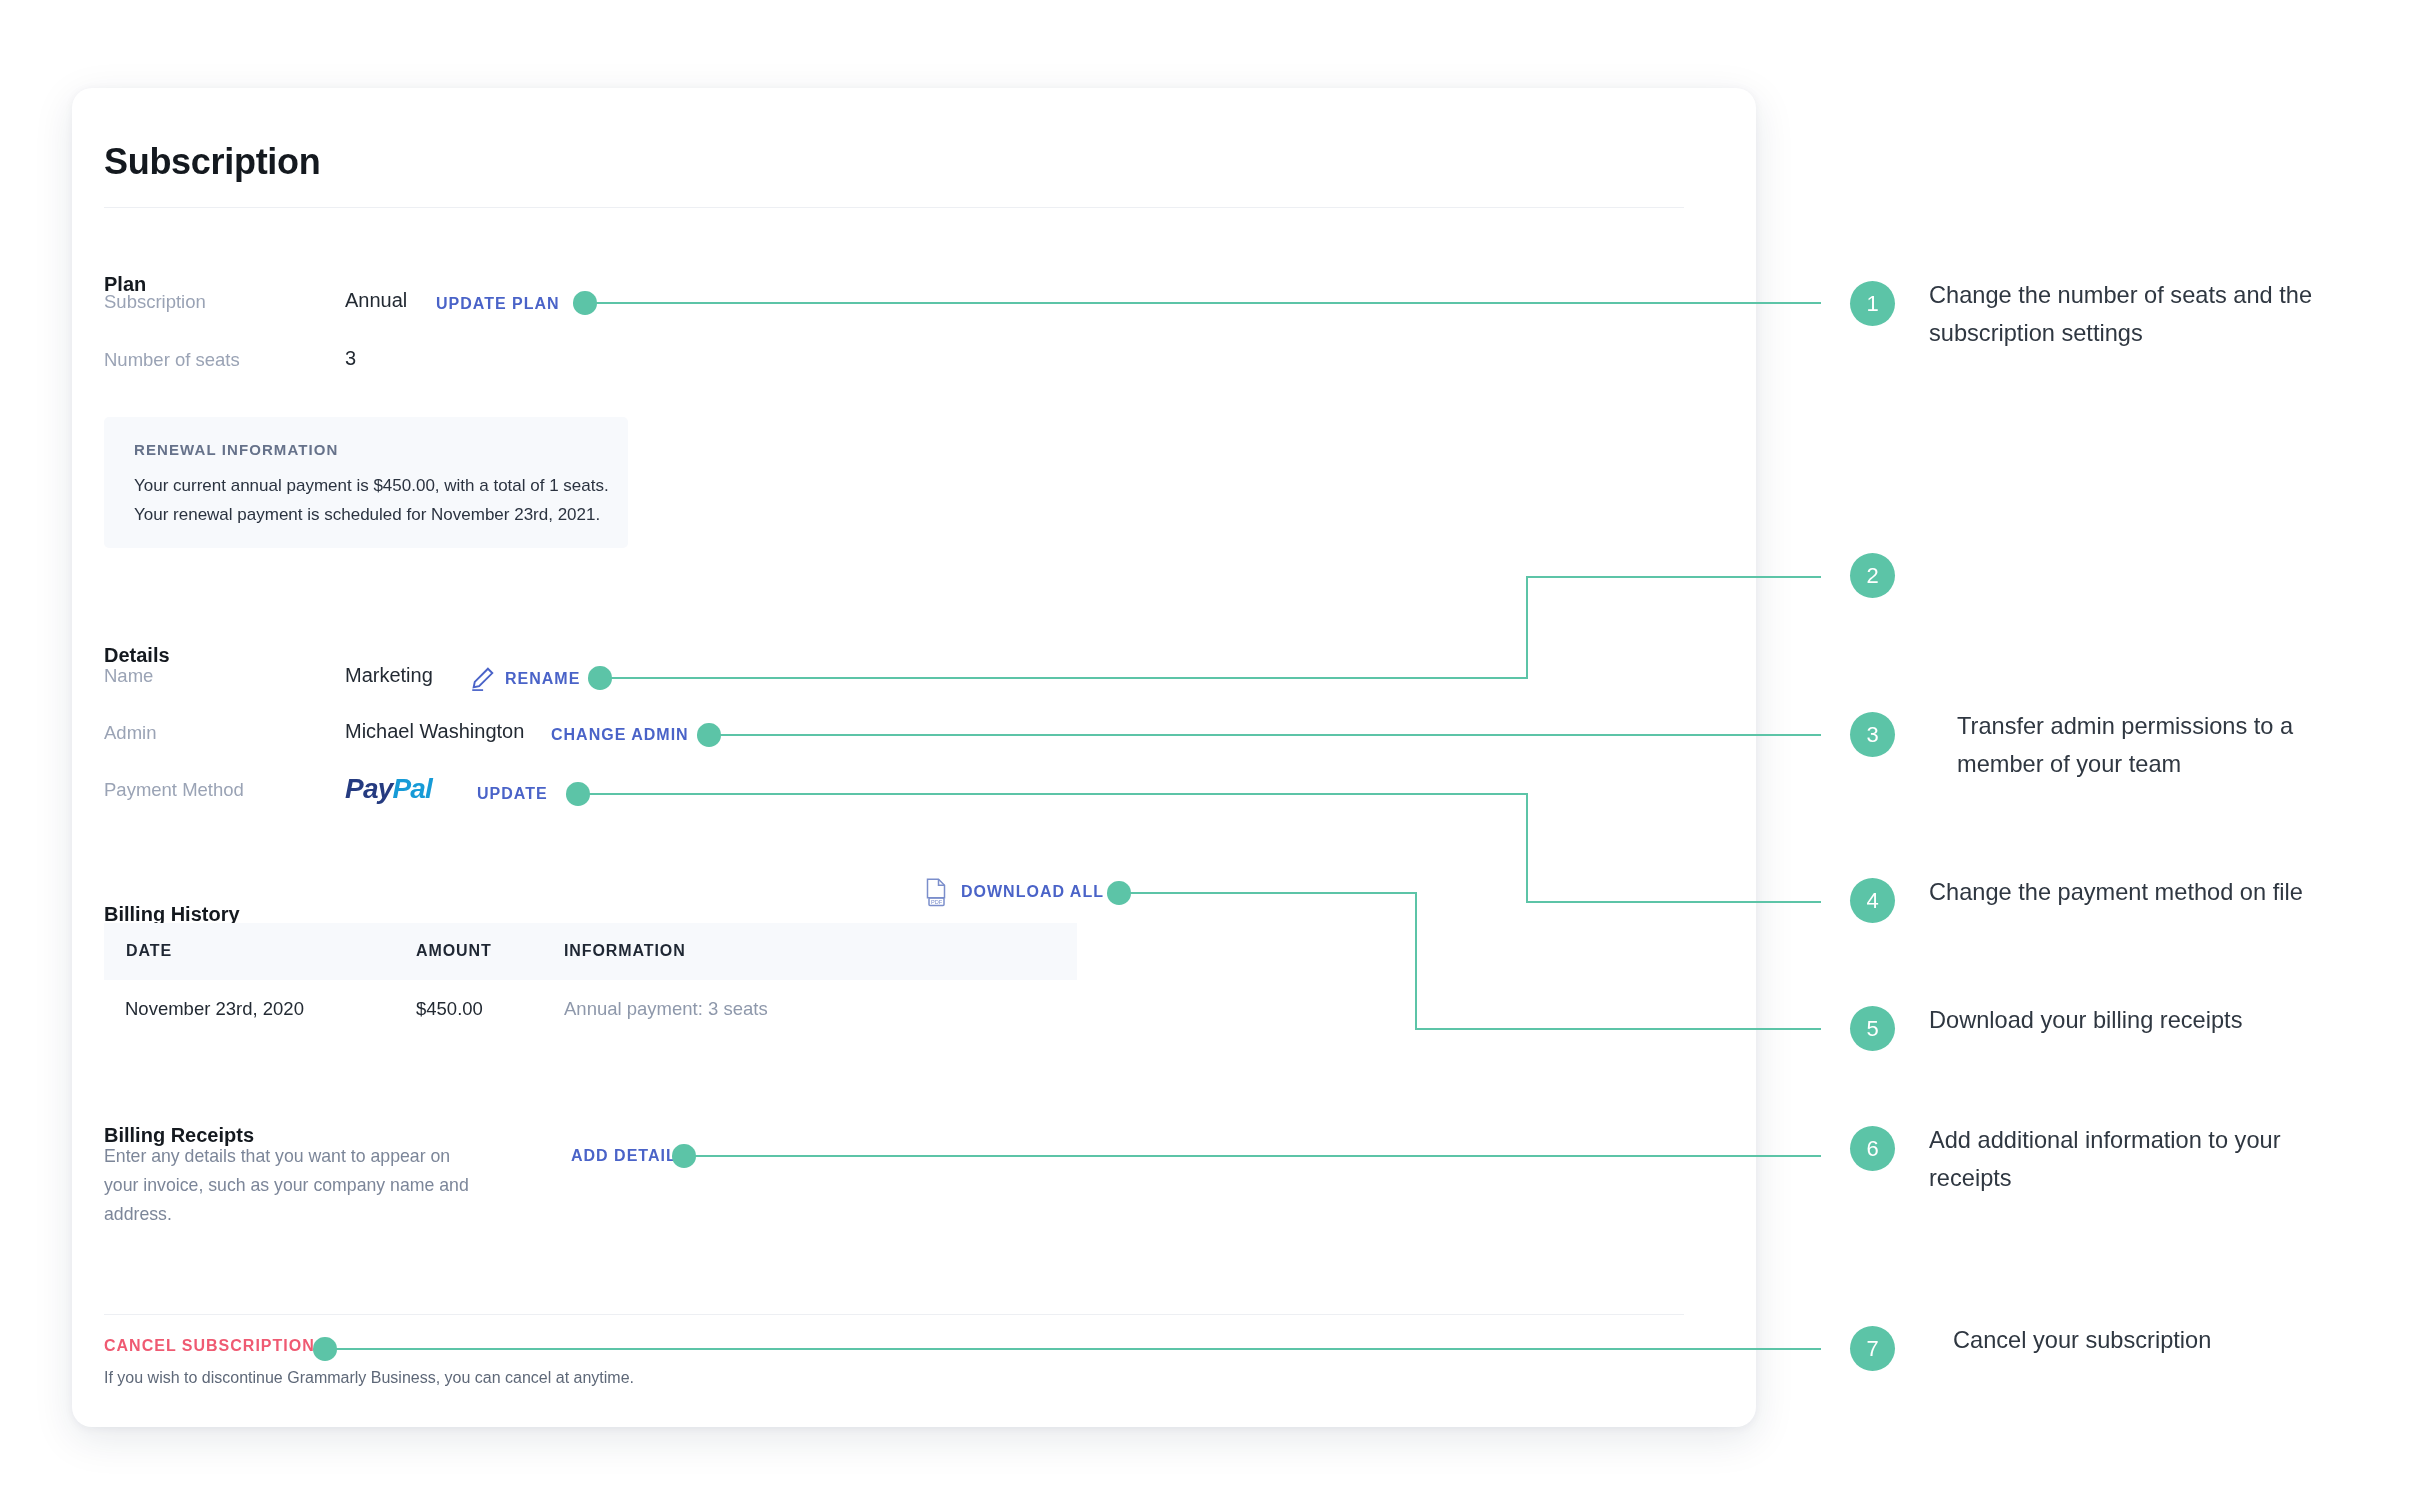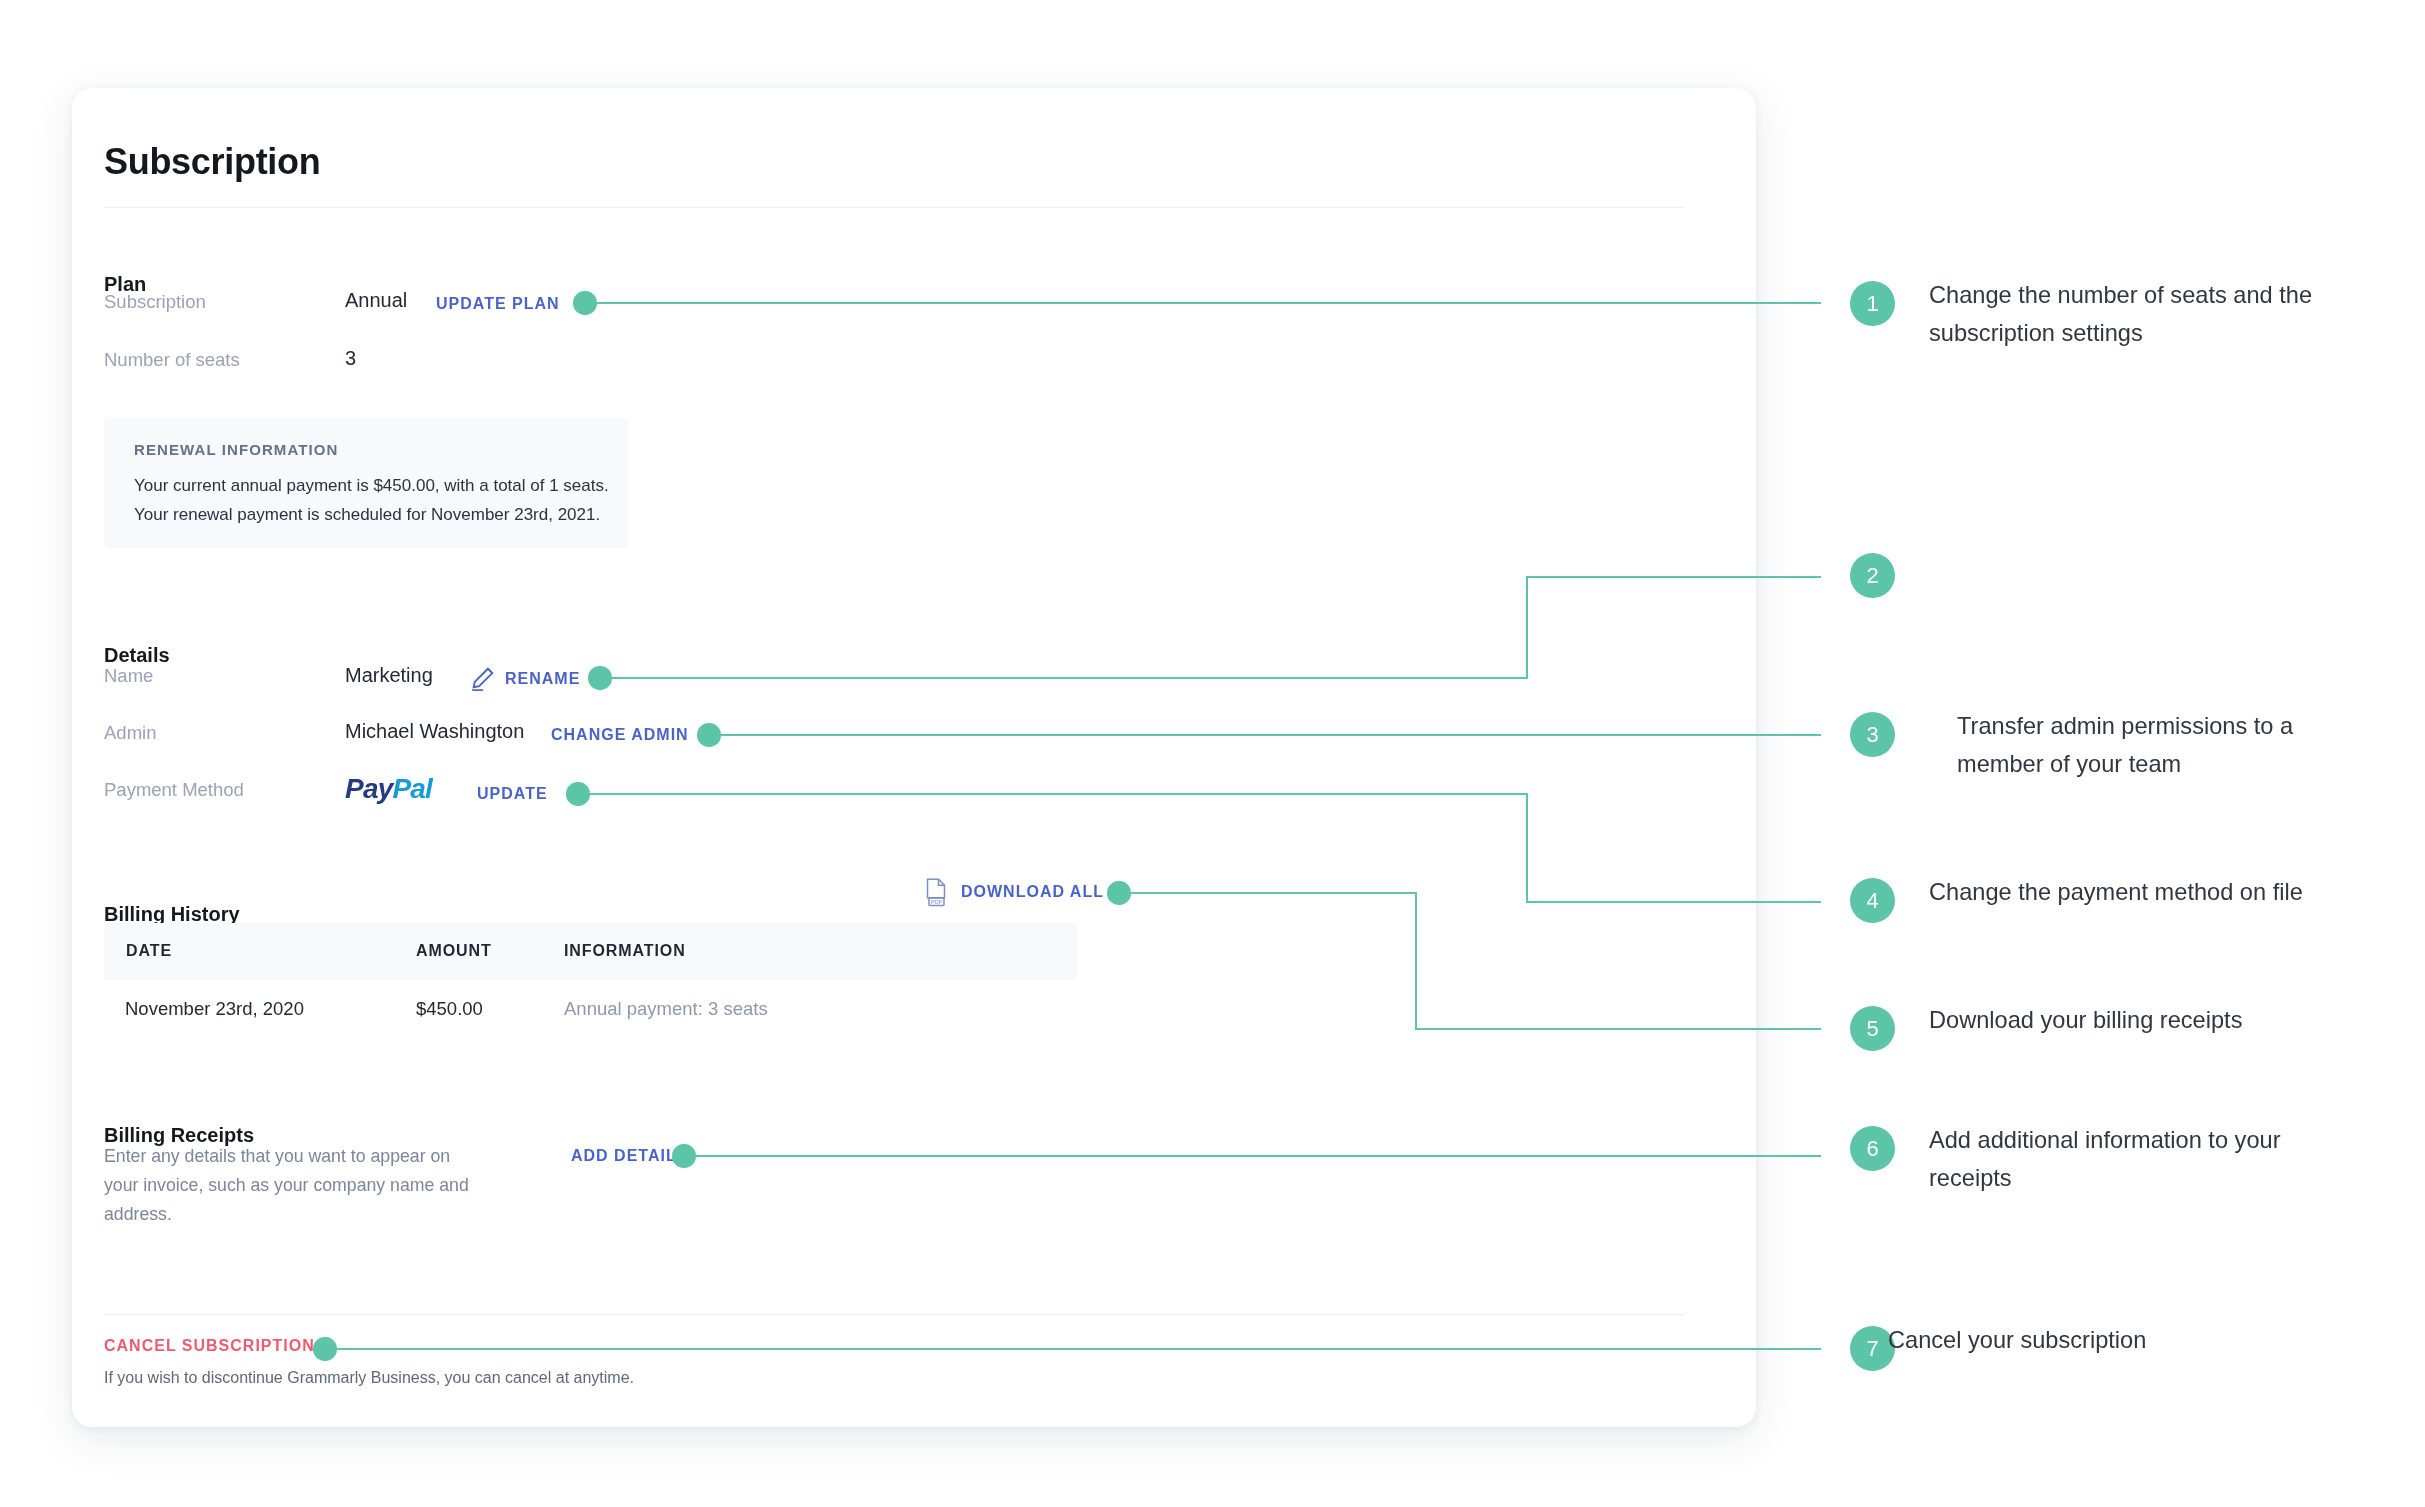--- a/index.html
+++ b/index.html
@@ -222,16 +222,16 @@
   <div class="badge" style="left:1850px;top:878px;">4</div>
   <div class="ann-text" style="left:1929px;top:873px;">Change the payment method on file</div>
 
   <div class="badge" style="left:1850px;top:1006px;">5</div>
   <div class="ann-text" style="left:1929px;top:1001px;">Download your billing receipts</div>
 
   <div class="badge" style="left:1850px;top:1126px;">6</div>
   <div class="ann-text" style="left:1929px;top:1121px;">Add additional information to your receipts</div>
 
   <div class="badge" style="left:1850px;top:1326px;">7</div>
-  <div class="ann-text" style="left:1888px;top:1321px;">Cancel your subscription</div>
+  <div class="ann-text" style="left:1953px;top:1321px;">Cancel your subscription</div>
 
 </div>
 
 
 </body></html>

